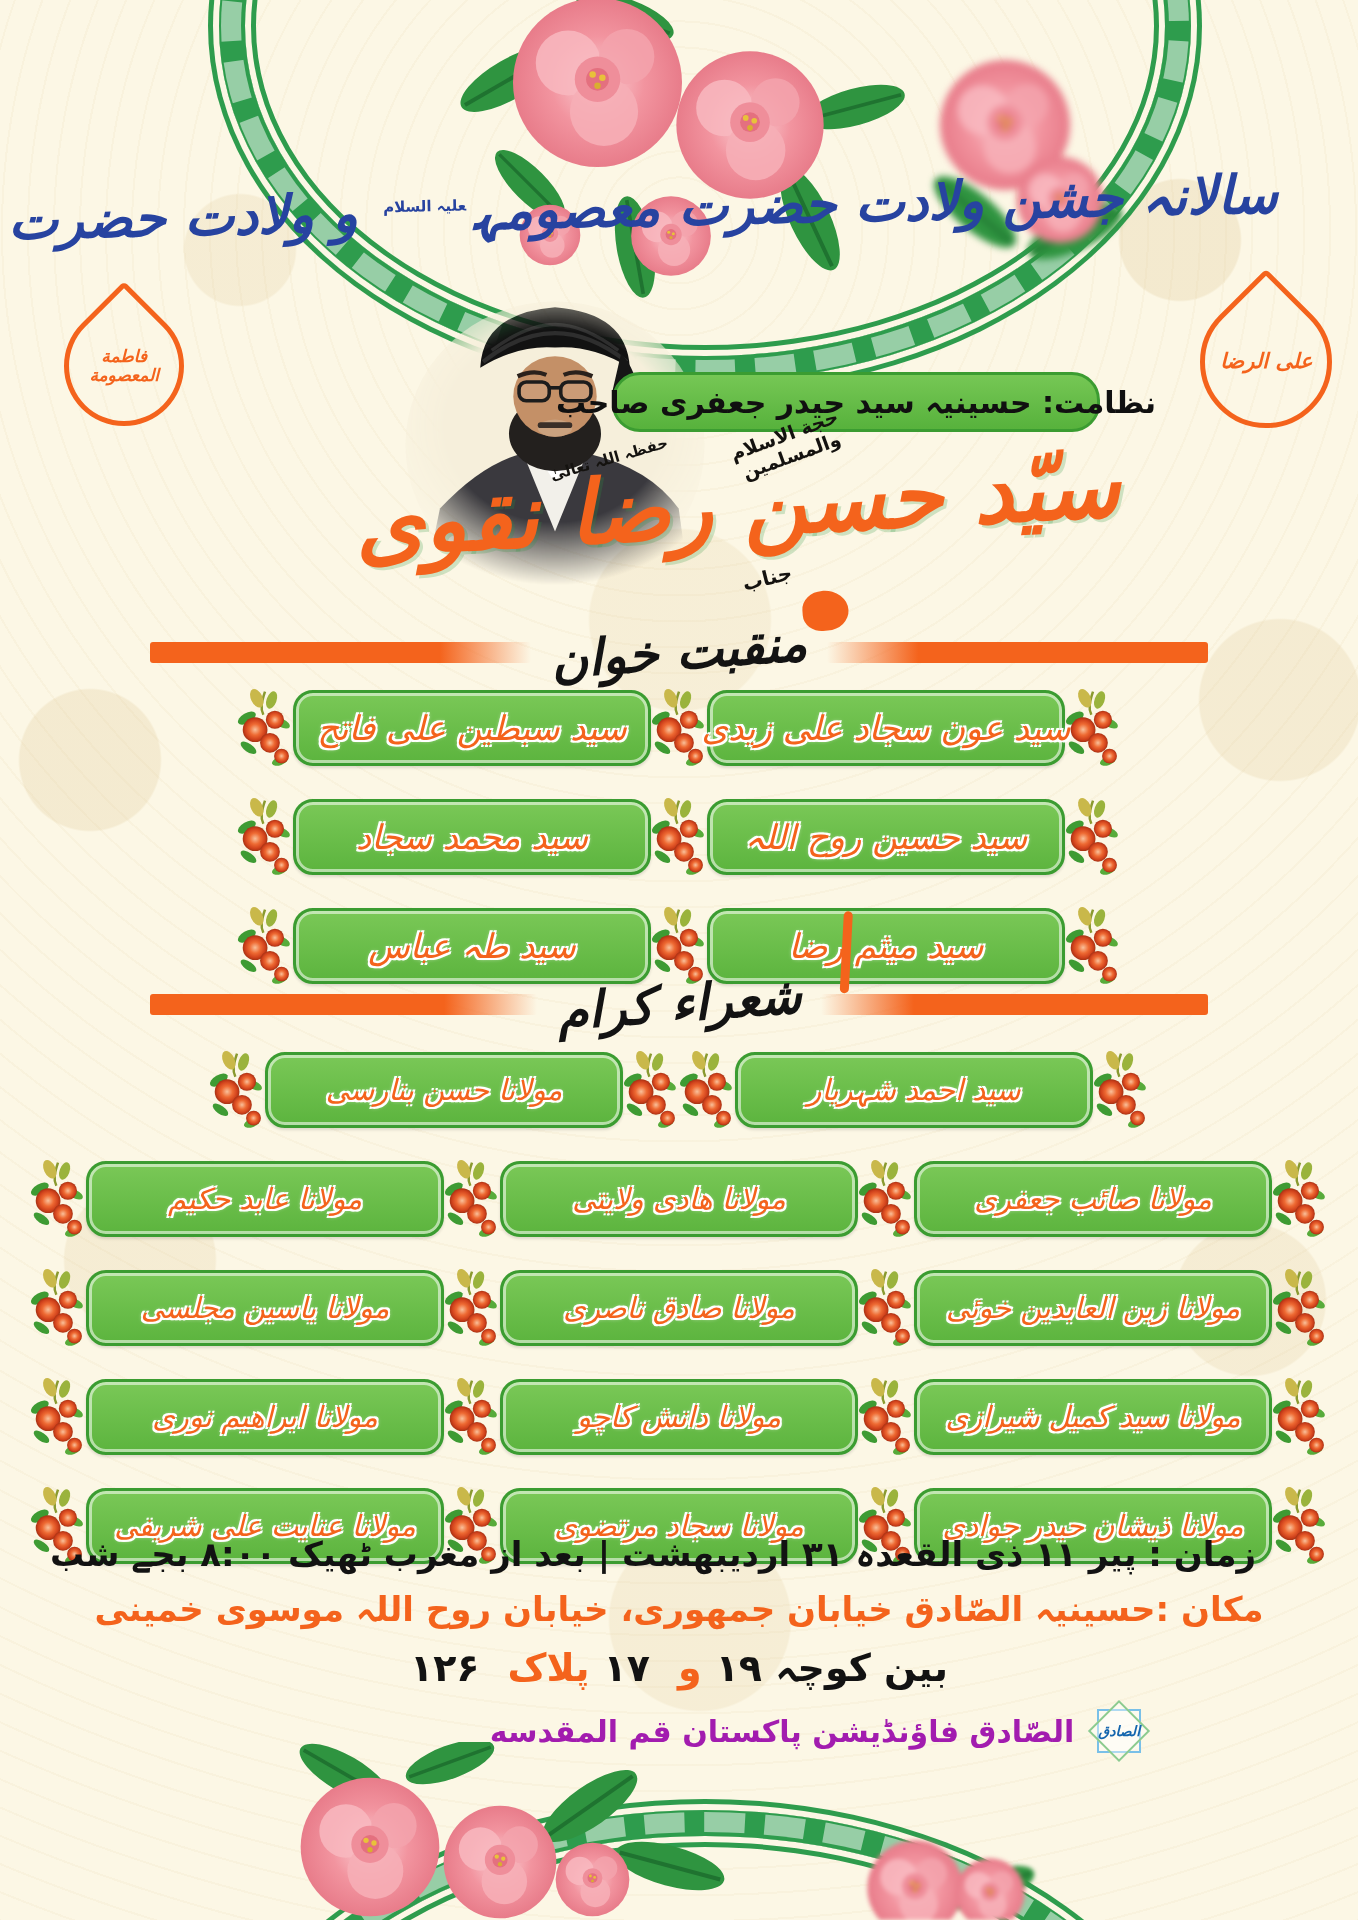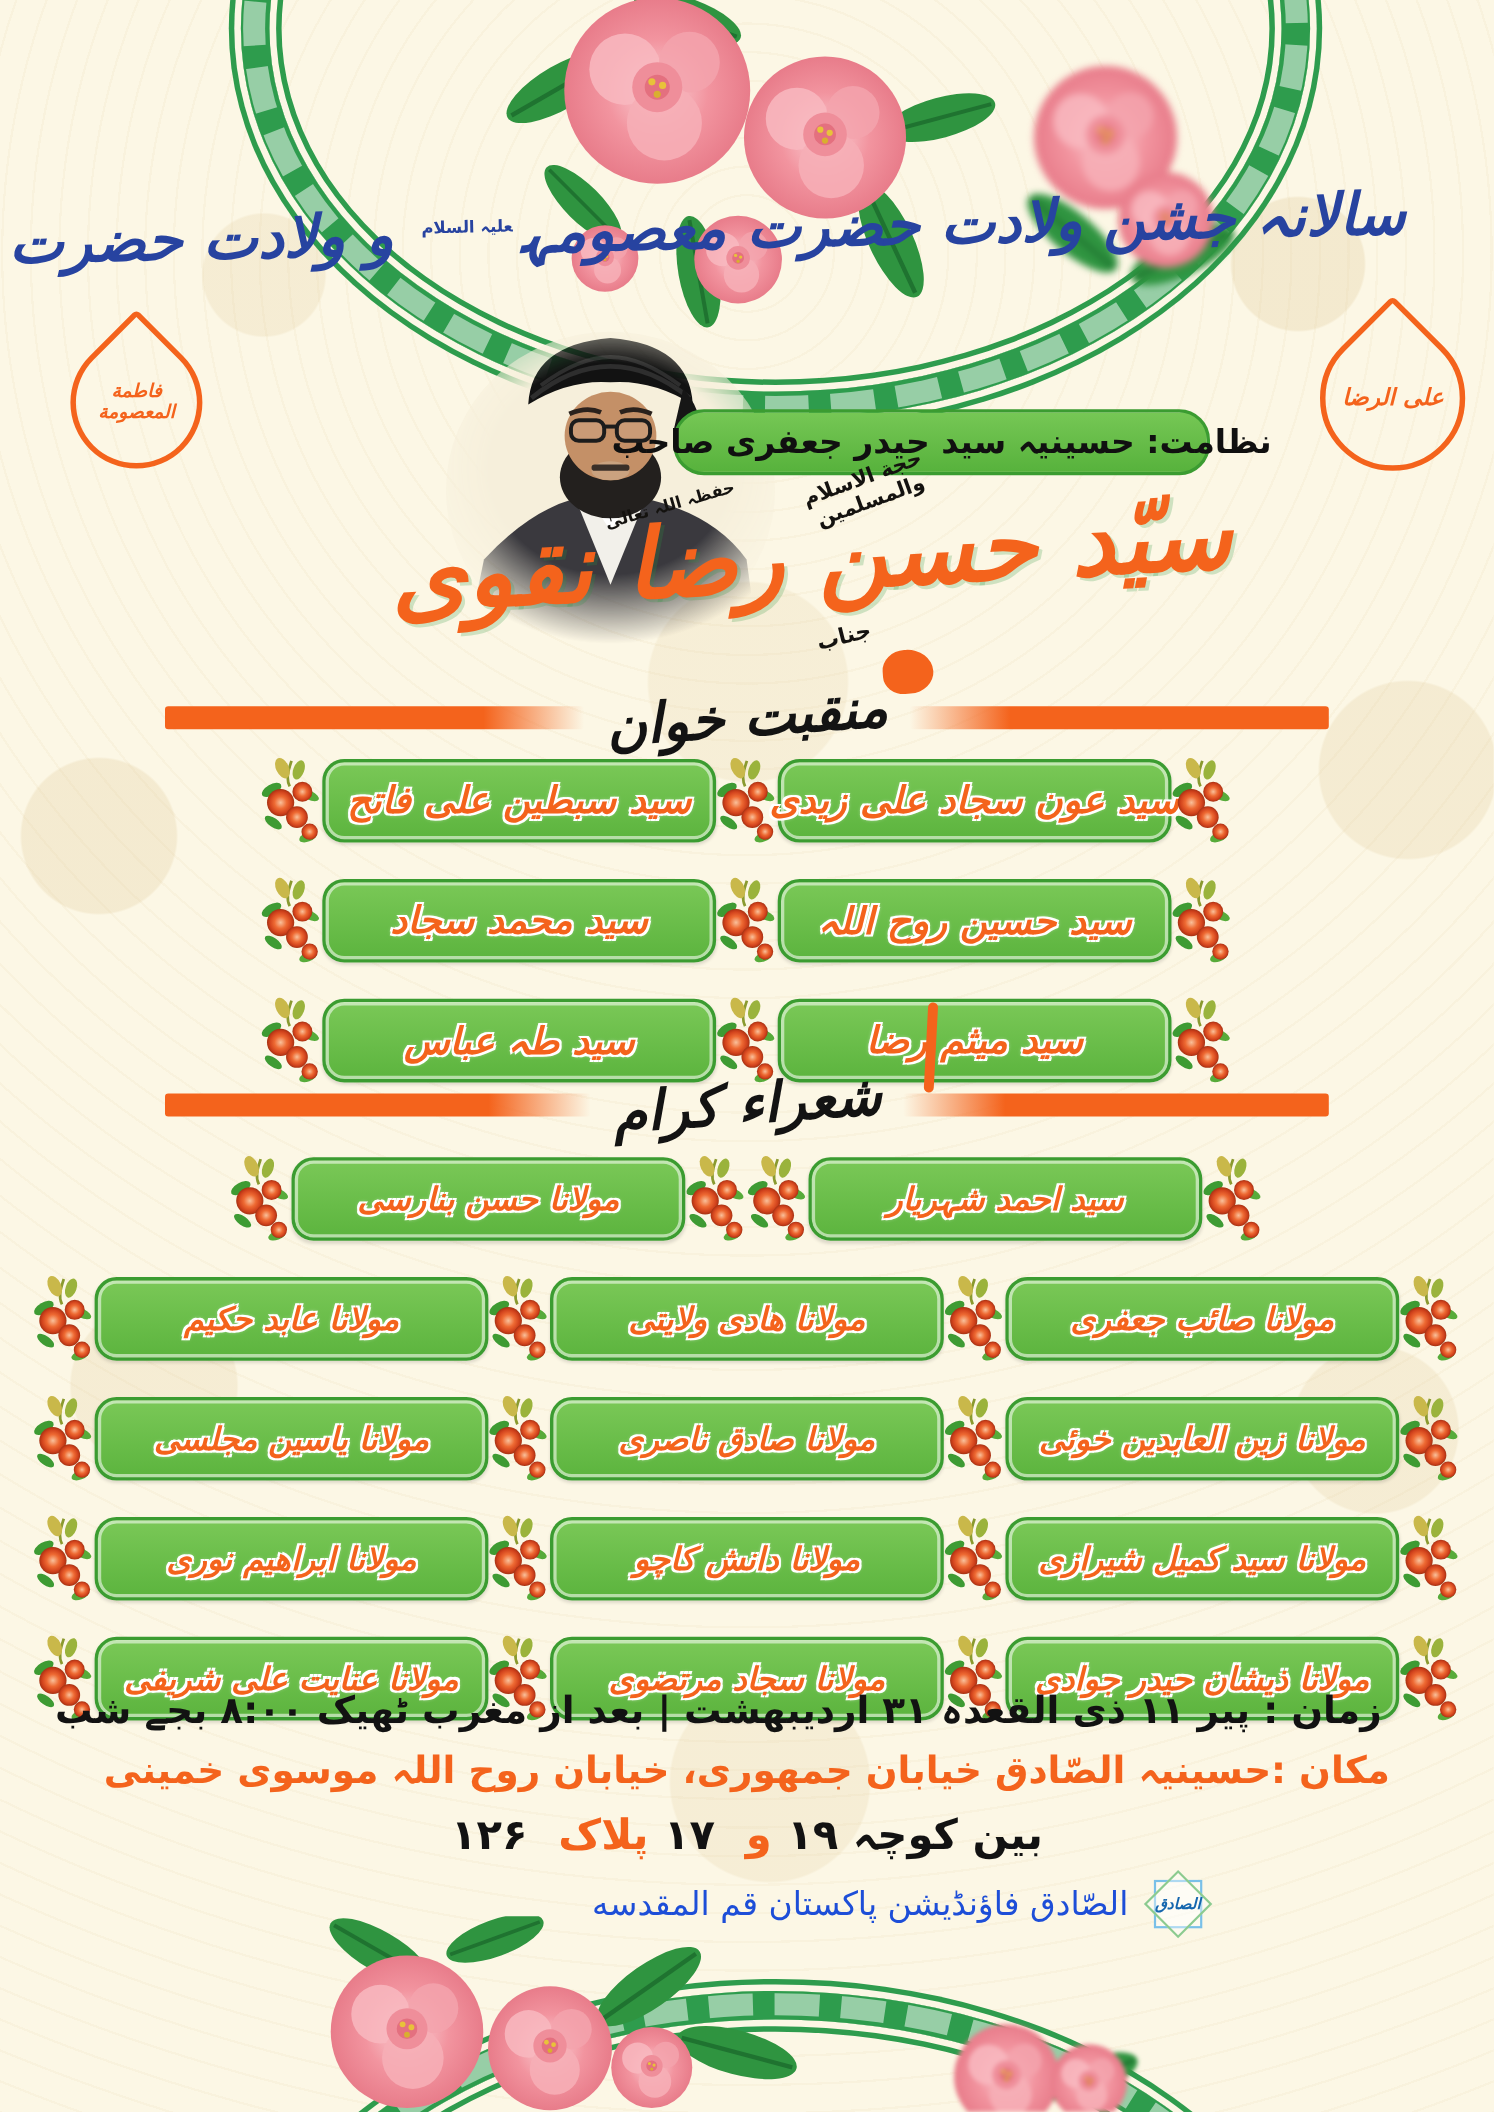--- a/index.html
+++ b/index.html
@@ -103,40 +103,40 @@
   .list-manqabat{top:686px;}
   .list-poets{top:1048px;}
   .row{display:flex;justify-content:center;align-items:center;direction:rtl;margin-bottom:25px;}
   .pill{
     width:352px;height:70px;flex:0 0 auto;
     background:linear-gradient(#7ac857,#5cb43e);
     border:3px solid #3B9C31;border-radius:20px;
     box-shadow:inset 0 0 0 3px rgba(255,255,255,.55), 0 2px 3px rgba(0,0,0,.12);
     display:flex;align-items:center;justify-content:center;
   }
-  .pill-text{font-weight:bold;font-style:italic;color:#F4631C;white-space:nowrap;direction:rtl;
+  .pill-text{font-weight:normal;font-style:italic;color:#F4631C;white-space:nowrap;direction:rtl;
     text-shadow:-2px -2px 0 #fff,2px -2px 0 #fff,-2px 2px 0 #fff,2px 2px 0 #fff,0 0 5px #fff;}
   .list-manqabat .pill-text{font-size:34px;}
   .list-poets .pill-text{font-size:29px;}
   .fcl{width:66px;height:84px;margin:0 -5px;flex:0 0 auto;position:relative;z-index:2;}
 
   
   .time-line{position:absolute;top:1534px;left:50px;right:50px;z-index:3;text-align:left;
      font-size:34px;font-weight:bold;color:#121212;direction:rtl;white-space:nowrap;}
   .place-line{position:absolute;top:1589px;left:50px;right:50px;z-index:3;text-align:center;
      font-size:34px;font-weight:bold;color:#F4631C;direction:rtl;white-space:nowrap;}
   .addr-line{position:absolute;top:1646px;left:50px;right:50px;z-index:3;
      display:flex;justify-content:center;gap:14px;direction:rtl;
      font-size:38px;font-weight:bold;}
   .ink{color:#121212;} .org{color:#F4631C;margin-left:14px;}
 
   
   .footer{position:absolute;top:1702px;left:380px;right:100px;z-index:3;
      display:flex;align-items:center;justify-content:center;gap:16px;direction:rtl;}
-  .footer-text{font-size:30px;font-weight:normal;color:#1d4ed8;direction:rtl;white-space:nowrap;}
+  .footer-text{font-size:30px;font-weight:bold;color:#a21caf;direction:rtl;white-space:nowrap;}
   .logo{width:58px;height:58px;position:relative;flex:0 0 auto;}
   .logo .sq{position:absolute;inset:7px;border:2.5px solid #79C0E8;background:rgba(255,255,255,.4);}
   .logo .sq2{transform:rotate(45deg);border-color:#8CCB8F;}
   .logo-text{position:absolute;inset:0;display:flex;align-items:center;justify-content:center;
      font-size:14px;color:#1566AE;font-weight:bold;font-style:italic;}
 </style>
 </head>
 <body>
 
 <svg width="0" height="0" style="position:absolute" aria-hidden="true">

